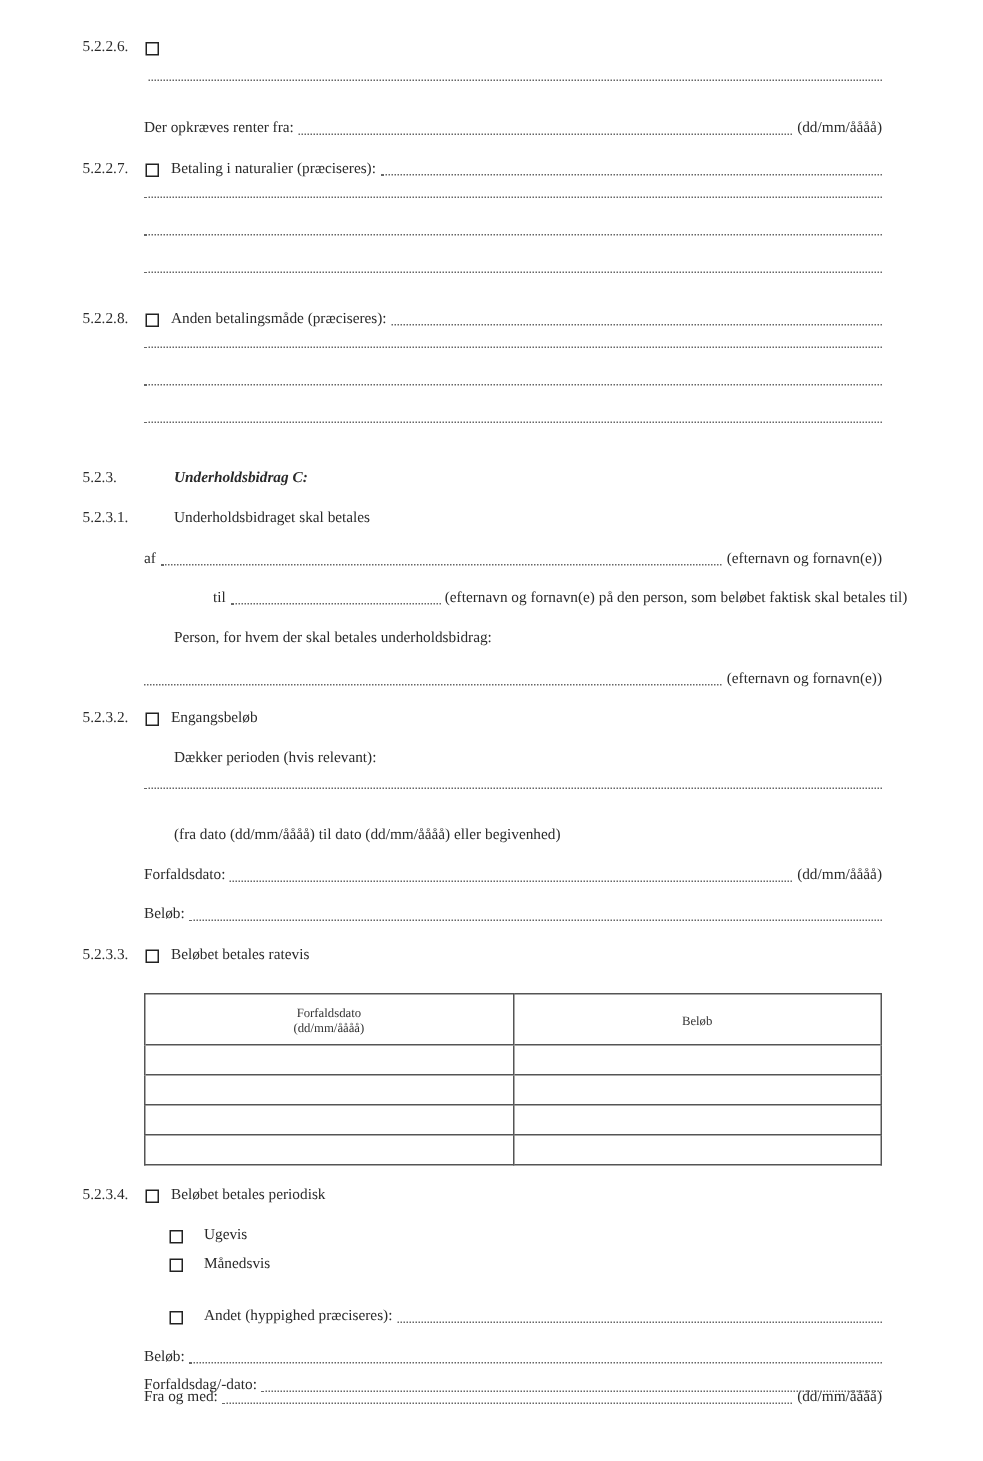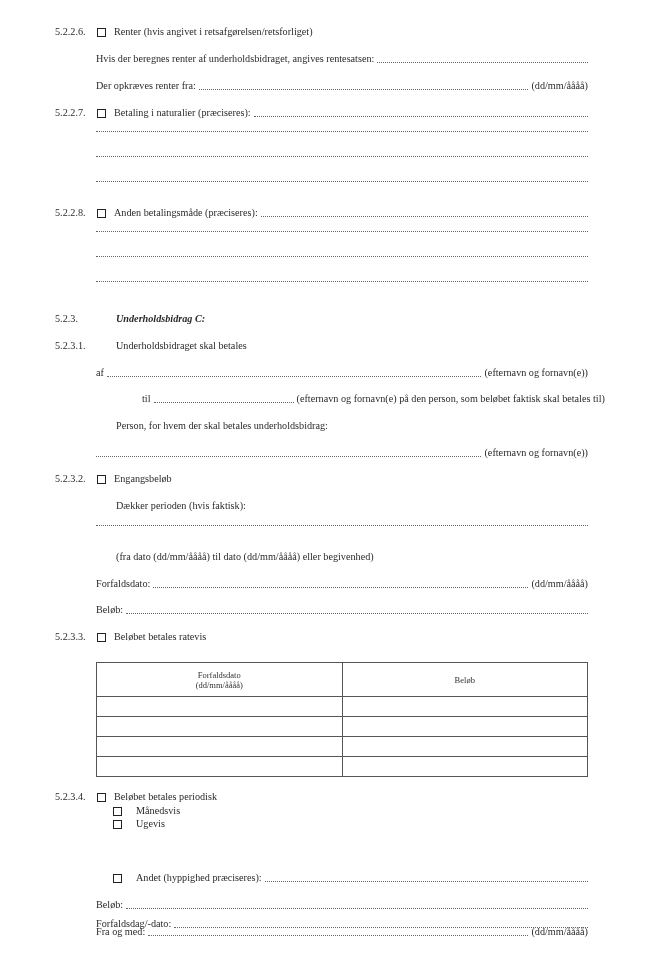--- a/index.html
+++ b/index.html
@@ -37,25 +37,23 @@
   table.rt th { height:33px; line-height:10px; }
   table.rt td { height:19px; }
   table.rt tr.dotted td, table.rt tr.dotted th { border-bottom-style:dotted; }
 </style>
 </head>
 <body>
 
 <div class="row" style="top:25px;">
   <span class="num">5.2.2.6.</span>
   <span class="cb l1"></span>
-  <span class="txt t1">Renter (hvis angivet i retsafgørelsen/retsforliget)</span>
 </div>
 <div class="row" style="top:52px;">
   <div class="fill" style="left:96px; right:67px;">
-    <span>Hvis der beregnes renter af underholdsbidraget, angives rentesatsen:</span>
     <span class="dots last"></span>
   </div>
 </div>
 <div class="row" style="top:79px;">
   <div class="fill" style="left:96px; right:67px;">
     <span>Der opkræves renter fra:</span>
     <span class="dots"></span>
     <span>(dd/mm/åååå)</span>
   </div>
 </div>
@@ -140,21 +138,21 @@
     <span>(efternavn og fornavn(e))</span>
   </div>
 </div>
 
 <div class="row" style="top:472px;">
   <span class="num">5.2.3.2.</span>
   <span class="cb l1"></span>
   <span class="txt t1">Engangsbeløb</span>
 </div>
 <div class="row" style="top:499px;">
-  <span class="txt t0">Dækker perioden (hvis faktisk):</span>
+  <span class="txt t0">Dækker perioden (hvis relevant):</span>
 </div>
 <div class="row" style="top:524px;">
     <div class="fill" style="left:96px; right:67px;">
       <span class="dots first last"></span>
     </div>
   </div>
 <div class="row" style="top:550px;">
   <span class="txt t0">(fra dato (dd/mm/åååå) til dato (dd/mm/åååå) eller begivenhed)</span>
 </div>
 <div class="row" style="top:577px;">
@@ -207,21 +205,21 @@
 
 <div class="row" style="top:790px;">
   <span class="num">5.2.3.4.</span>
   <span class="cb l1"></span>
   <span class="txt t1">Beløbet betales periodisk</span>
 </div>
 <div class="row" style="top:817px;">
   <span class="cb l2"></span>
   <span class="txt t2">Ugevis</span>
 </div>
-<div class="row" style="top:804px;">
+<div class="row" style="top:836px;">
   <span class="cb l2"></span>
   <span class="txt t2">Månedsvis</span>
 </div>
 <div class="row" style="top:871px;">
   <span class="cb l2"></span>
   <div class="fill" style="left:136px; right:67px;">
     <span>Andet (hyppighed præciseres):</span>
     <span class="dots last"></span>
   </div>
 </div>

